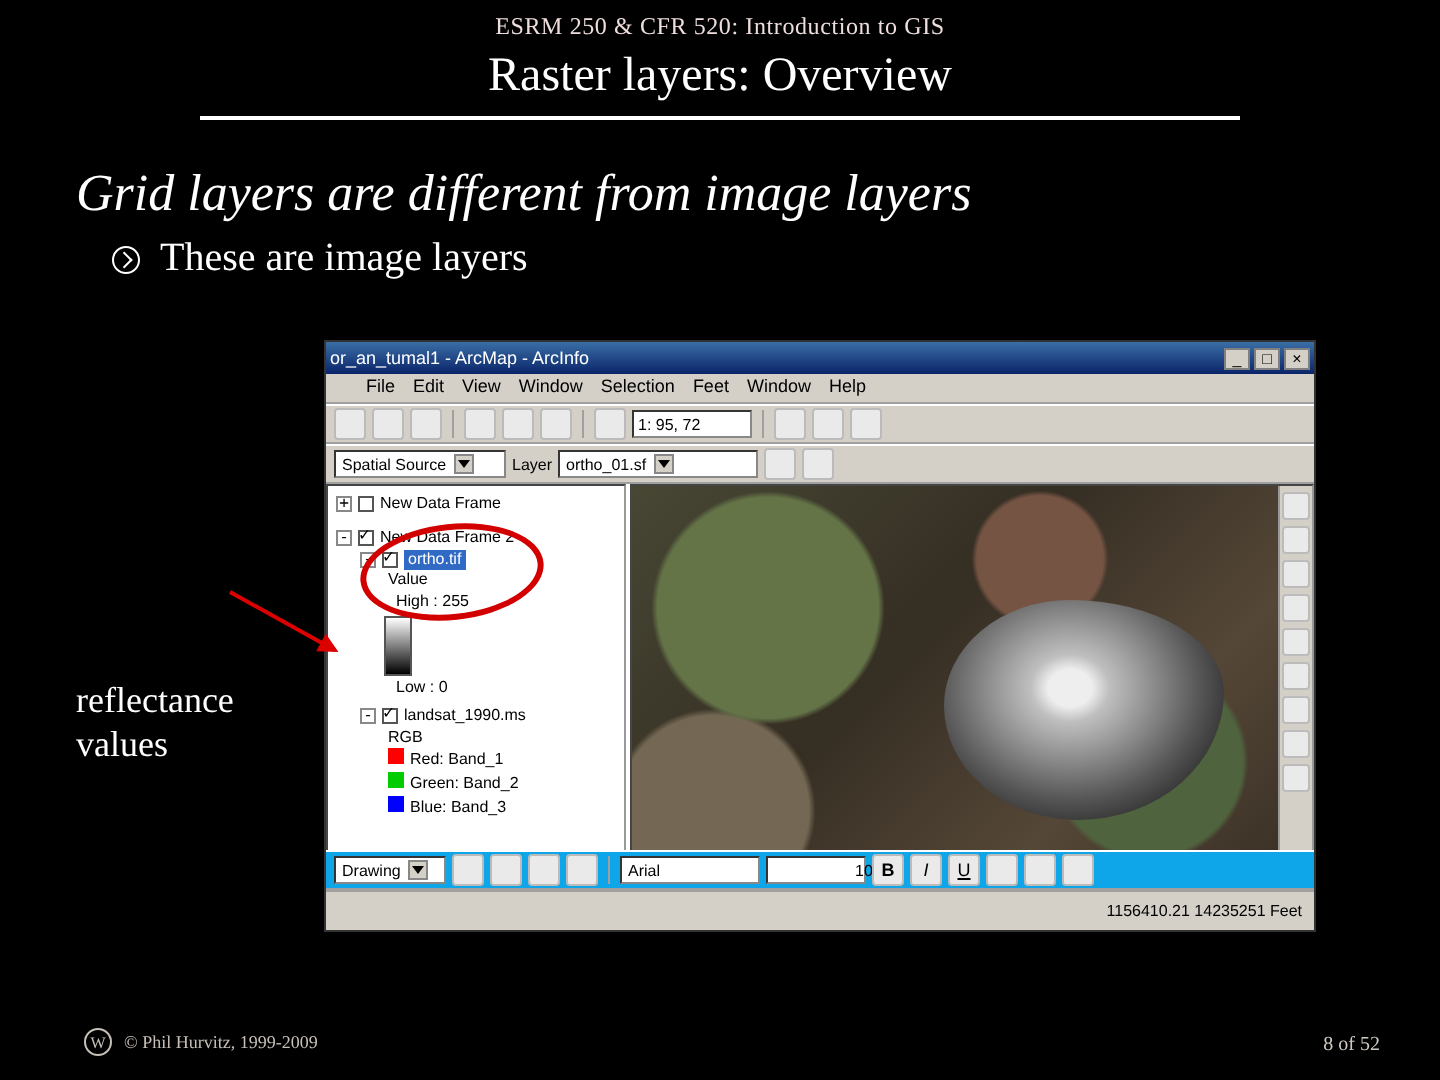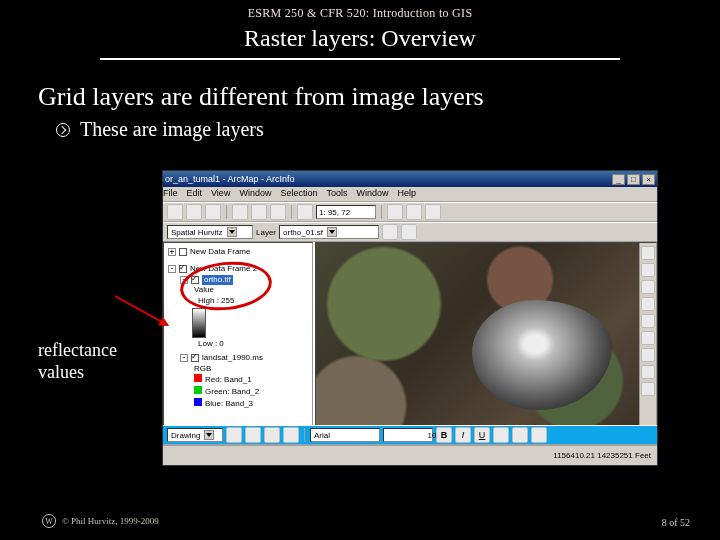--- a/index.html
+++ b/index.html
@@ -23,20 +23,21 @@
     color: #fff;
     padding: 4px 0 6px 0;
     border-bottom: 2px solid #fff;
     width: 520px;
     margin: 0 auto 12px auto;
   }
   .heading {
     font-size: 26px;
     color: #fff;
     padding: 10px 0 6px 38px;
+    font-style: italic;
   }
   .bullet-row {
     display: flex;
     align-items: center;
     padding-left: 56px;
     gap: 10px;
   }
   .bullet-icon {
     width: 14px; height: 14px;
     border: 1.5px solid #fff;
@@ -108,21 +109,21 @@
     border: 1px solid #808080;
     margin-left: 2px;
     display: flex; align-items: center; justify-content: center;
     font-size: 8px; color: #000; font-family: Arial;
   }
   .menubar {
     height: 15px;
     background: #d4d0c8;
     display: flex;
     gap: 9px;
-    padding: 1px 0;
+    padding: 1px 20px;
     font-size: 9px;
     border-bottom: 1px solid #a0a0a0;
   }
   .toolbar {
     height: 20px;
     background: #d4d0c8;
     border-top: 1px solid #fff;
     border-bottom: 1px solid #a0a0a0;
     display: flex;
     align-items: center;
@@ -269,21 +270,21 @@
     <span class="winbtn">_</span>
     <span class="winbtn">□</span>
     <span class="winbtn">×</span>
   </div>
   <div class="menubar">
     <span>File</span>
     <span>Edit</span>
     <span>View</span>
     <span>Window</span>
     <span>Selection</span>
-    <span>Tools</span>
+    <span>Feet</span>
     <span>Window</span>
     <span>Help</span>
   </div>
   <div class="toolbar">
     <div class="tb-btn"></div>
     <div class="tb-btn"></div>
     <div class="tb-btn"></div>
     <div class="tb-sep"></div>
     <div class="tb-btn"></div>
     <div class="tb-btn"></div>
@@ -291,21 +292,21 @@
     <div class="tb-sep"></div>
     <div class="tb-btn"></div>
     <div class="scale-box">1: 95, 72</div>
     <div class="tb-sep"></div>
     <div class="tb-btn"></div>
     <div class="tb-btn"></div>
     <div class="tb-btn"></div>
   </div>
   <div class="toolbar">
     <div class="dropdown" style="width:86px">
-      <span>Spatial Hurvitz</span>
+      <span>Spatial Source</span>
       <span class="dd-arrow"></span>
     </div>
     <span style="font-size:8px">Layer</span>
     <div class="dropdown" style="width:100px">
       <span>ortho_01.sf</span>
       <span class="dd-arrow"></span>
     </div>
     <div class="tb-btn"></div>
     <div class="tb-btn"></div>
   </div>

